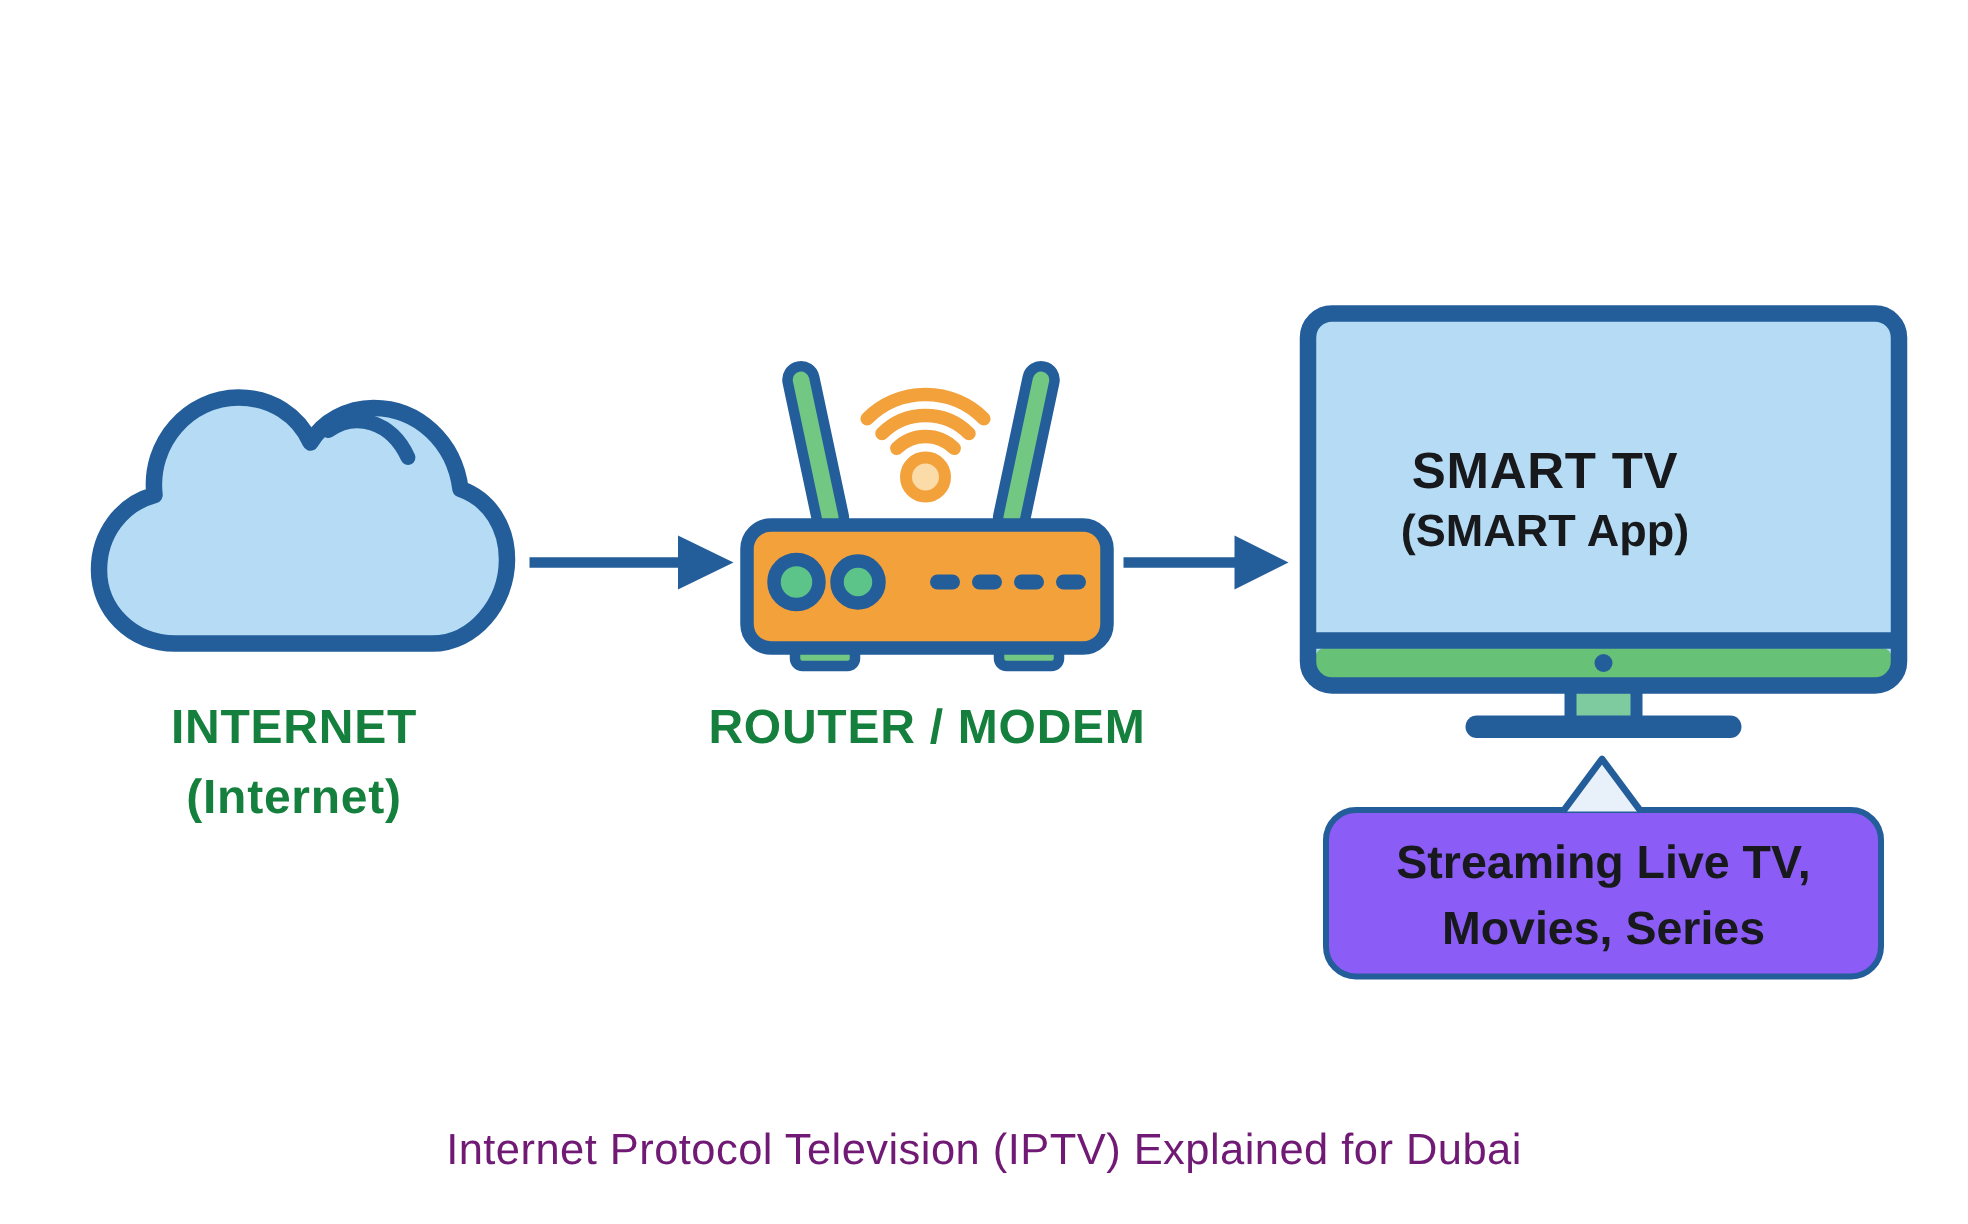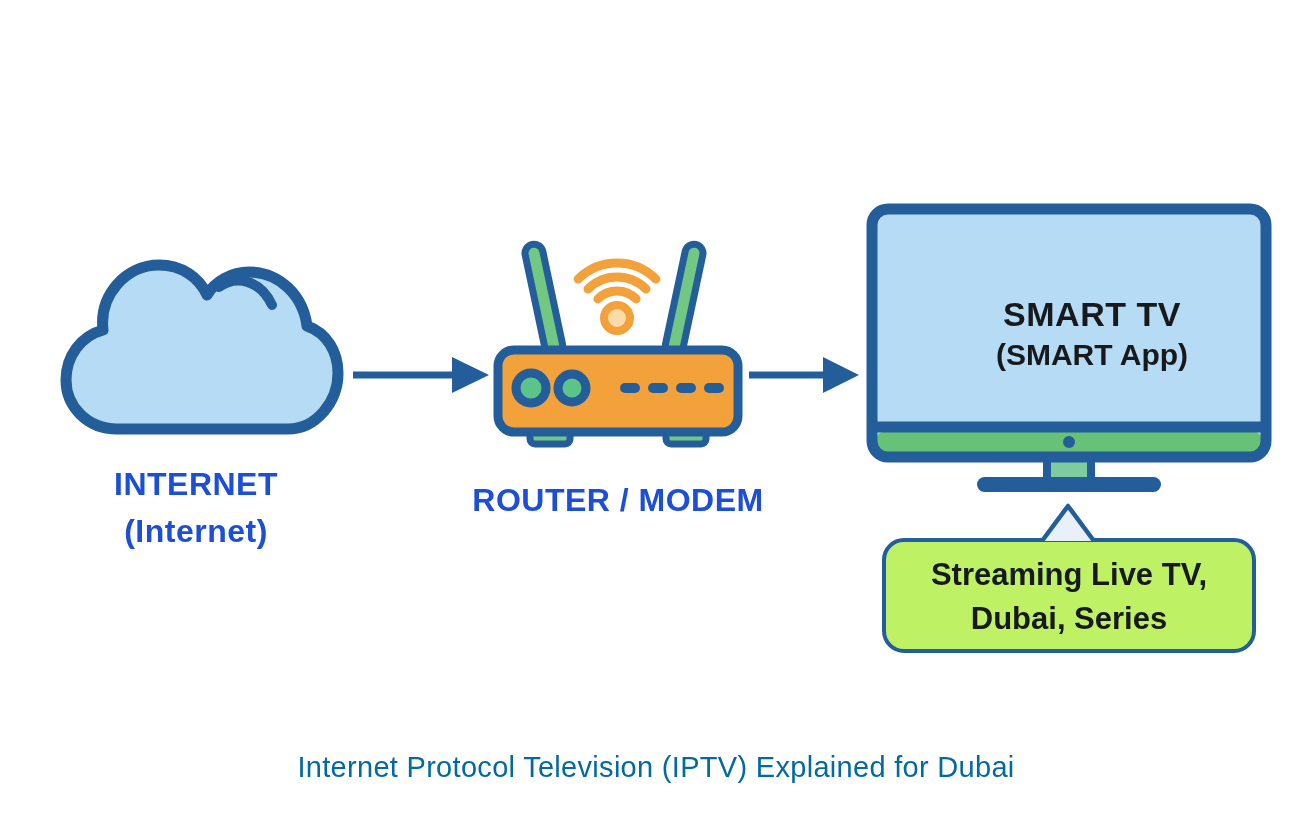--- a/index.html
+++ b/index.html
@@ -2,38 +2,38 @@
 <html><head>
 <meta charset="utf-8">
 <style>
   html,body { margin:0; padding:0; background:#ffffff; }
   .stage {
     position:relative; width:1312px; height:816px; overflow:hidden;
     background:#ffffff; font-family:"Liberation Sans", sans-serif;
   }
   .abs { position:absolute; }
   .node-label {
-    position:absolute; text-align:center; color:#1d4ed8;
+    position:absolute; text-align:center; color:#15803d;
     font-weight:700; font-size:32px; line-height:47px; letter-spacing:0.5px;
   }
   .tv-label { position:absolute; text-align:center; color:#17191c; }
   .tv-label .l1 { font-size:34px; font-weight:800; line-height:42px; letter-spacing:0.5px; }
   .tv-label .l2 { font-size:30px; font-weight:600; line-height:40px; }
   .callout {
     position:absolute; left:882px; top:538px; width:374px; height:115px;
-    box-sizing:border-box; background:#bef264; border:4px solid #235e9b;
+    box-sizing:border-box; background:#8b5cf6; border:4px solid #235e9b;
     border-radius:22px; z-index:2; text-align:center;
   }
   .callout-text {
     padding-top:11px; font-size:31px; font-weight:700; line-height:44px; color:#17191c;
   }
   .pointer { position:absolute; left:1038px; top:502px; z-index:3; }
   .caption {
     position:absolute; left:0; right:0; top:751px; text-align:center;
-    font-size:29px; font-weight:500; color:#0369a1; letter-spacing:0.3px;
+    font-size:29px; font-weight:500; color:#701a75; letter-spacing:0.3px;
   }
 </style>
 </head>
 <body>
 
 <div class="stage">
 
   <svg class="abs" style="left:53px; top:243px;" width="292" height="196" viewBox="0 0 292 196">
     <path d="M 64,186 C 34,186 13,163 13,137 C 13,113 28,93 50,87 C 46,52 73,22 106,22
              C 128,22 146,34 154,52 C 162,38 179,29 196,29 C 226,29 250,52 254,83
@@ -72,21 +72,21 @@
     <circle cx="84" cy="156" r="14" fill="#5cc389" stroke="#235e9b" stroke-width="9"></circle>
 
     <g fill="#235e9b">
       <rect x="132" y="151" width="20" height="10" rx="5"></rect>
       <rect x="160" y="151" width="20" height="10" rx="5"></rect>
       <rect x="188" y="151" width="20" height="10" rx="5"></rect>
       <rect x="216" y="151" width="20" height="10" rx="5"></rect>
     </g>
   </svg>
 
-  <div class="node-label" style="left:418px; top:477px; width:400px;">
+  <div class="node-label" style="left:418px; top:461px; width:400px;">
     <div>ROUTER / MODEM</div>
   </div>
 
   <svg class="abs" style="left:746px; top:353px;" width="116" height="44" viewBox="0 0 116 44">
     <line x1="3" y1="22" x2="80" y2="22" stroke="#235e9b" stroke-width="7"></line>
     <polygon points="77,4 113,22 77,40" fill="#235e9b"></polygon>
   </svg>
 
   <svg class="abs" style="left:861px; top:200px;" width="416" height="296" viewBox="0 0 416 296">
 
@@ -98,30 +98,30 @@
 
     <rect x="16" y="232" width="384" height="21" rx="6" fill="#67c176"></rect>
 
     <line x1="11" y1="227" x2="405" y2="227" stroke="#235e9b" stroke-width="11"></line>
 
     <circle cx="208" cy="242" r="6" fill="#235e9b"></circle>
 
     <rect x="11" y="9" width="394" height="248" rx="16" fill="none" stroke="#235e9b" stroke-width="11"></rect>
   </svg>
 
-  <div class="tv-label" style="left:892px; top:293px; width:400px;">
+  <div class="tv-label" style="left:830px; top:293px; width:400px;">
     <div class="l1">SMART TV</div>
     <div class="l2">(SMART App)</div>
   </div>
 
   <svg class="pointer" width="60" height="41" viewBox="0 0 60 41">
     <path d="M4,39 L30,4 L56,39" fill="#e8f1f9" stroke="#235e9b" stroke-width="4.5" stroke-linejoin="round"></path>
   </svg>
   <div class="callout">
     <div class="callout-text">
       <div>Streaming Live TV,</div>
-      <div>Dubai, Series</div>
+      <div>Movies, Series</div>
     </div>
   </div>
 
   <div class="caption">Internet Protocol Television (IPTV) Explained for Dubai</div>
 
 </div>
 
 </body></html>

